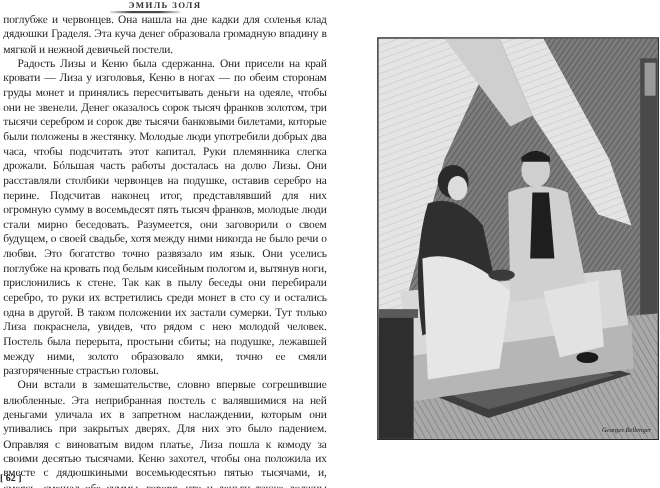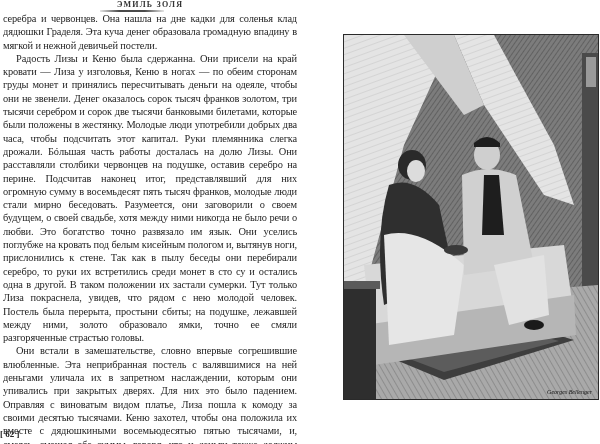--- a/index.html
+++ b/index.html
@@ -49,21 +49,21 @@
 </head>
 <body>
 
 <div class="spread">
 
   <div class="page-left">
     <div class="running-head">ЭМИЛЬ ЗОЛЯ</div>
     <div class="head-rule"></div>
 
     <div class="text-block">
-      <p>серебра и червонцев. Она нашла на дне кадки для соленья клад дядюшки Граделя. Эта куча денег образовала громадную впадину в мягкой и нежной девичьей постели.</p>
+      <p>поглубже и червонцев. Она нашла на дне кадки для соленья клад дядюшки Граделя. Эта куча денег образовала громадную впадину в мягкой и нежной девичьей постели.</p>
       <p class="indent">Радость Лизы и Кеню была сдержанна. Они присели на край кровати — Лиза у изголовья, Кеню в ногах — по обеим сторонам груды монет и принялись пересчитывать деньги на одеяле, чтобы они не звенели. Денег оказалось сорок тысяч франков золотом, три тысячи серебром и сорок две тысячи банковыми билетами, которые были положены в жестянку. Молодые люди употребили добрых два часа, чтобы подсчитать этот капитал. Руки племянника слегка дрожали. Бóльшая часть работы досталась на долю Лизы. Они расставляли столбики червонцев на подушке, оставив серебро на перине. Подсчитав наконец итог, представлявший для них огромную сумму в восемьдесят пять тысяч франков, молодые люди стали мирно беседовать. Разумеется, они заговорили о своем будущем, о своей свадьбе, хотя между ними никогда не было речи о любви. Это богатство точно развязало им язык. Они уселись поглубже на кровать под белым кисейным пологом и, вытянув ноги, прислонились к стене. Так как в пылу беседы они перебирали серебро, то руки их встретились среди монет в сто су и остались одна в другой. В таком положении их застали сумерки. Тут только Лиза покраснела, увидев, что рядом с нею молодой человек. Постель была перерыта, простыни сбиты; на подушке, лежавшей между ними, золото образовало ямки, точно ее смяли разгоряченные страстью головы.</p>
       <p class="indent">Они встали в замешательстве, словно впервые согрешившие влюбленные. Эта неприбранная постель с валявшимися на ней деньгами уличала их в запретном наслаждении, которым они упивались при закрытых дверях. Для них это было падением. Оправляя с виноватым видом платье, Лиза пошла к комоду за своими десятью тысячами. Кеню захотел, чтобы она положила их вместе с дядюшкиными восемьюдесятью пятью тысячами, и, смеясь, смешал обе суммы, говоря, что и деньги также должны соединиться. Решили, что клад будет храниться у Лизы. Когда она заперла его в комод и оправила постель, молодые люди спокойно спустились вниз. Теперь они стали мужем и женой.</p>
 
     </div>
 
     <div class="page-number">[ 62 ]</div>
   </div>
 
   <div class="page-right">
     <div class="illustration">

